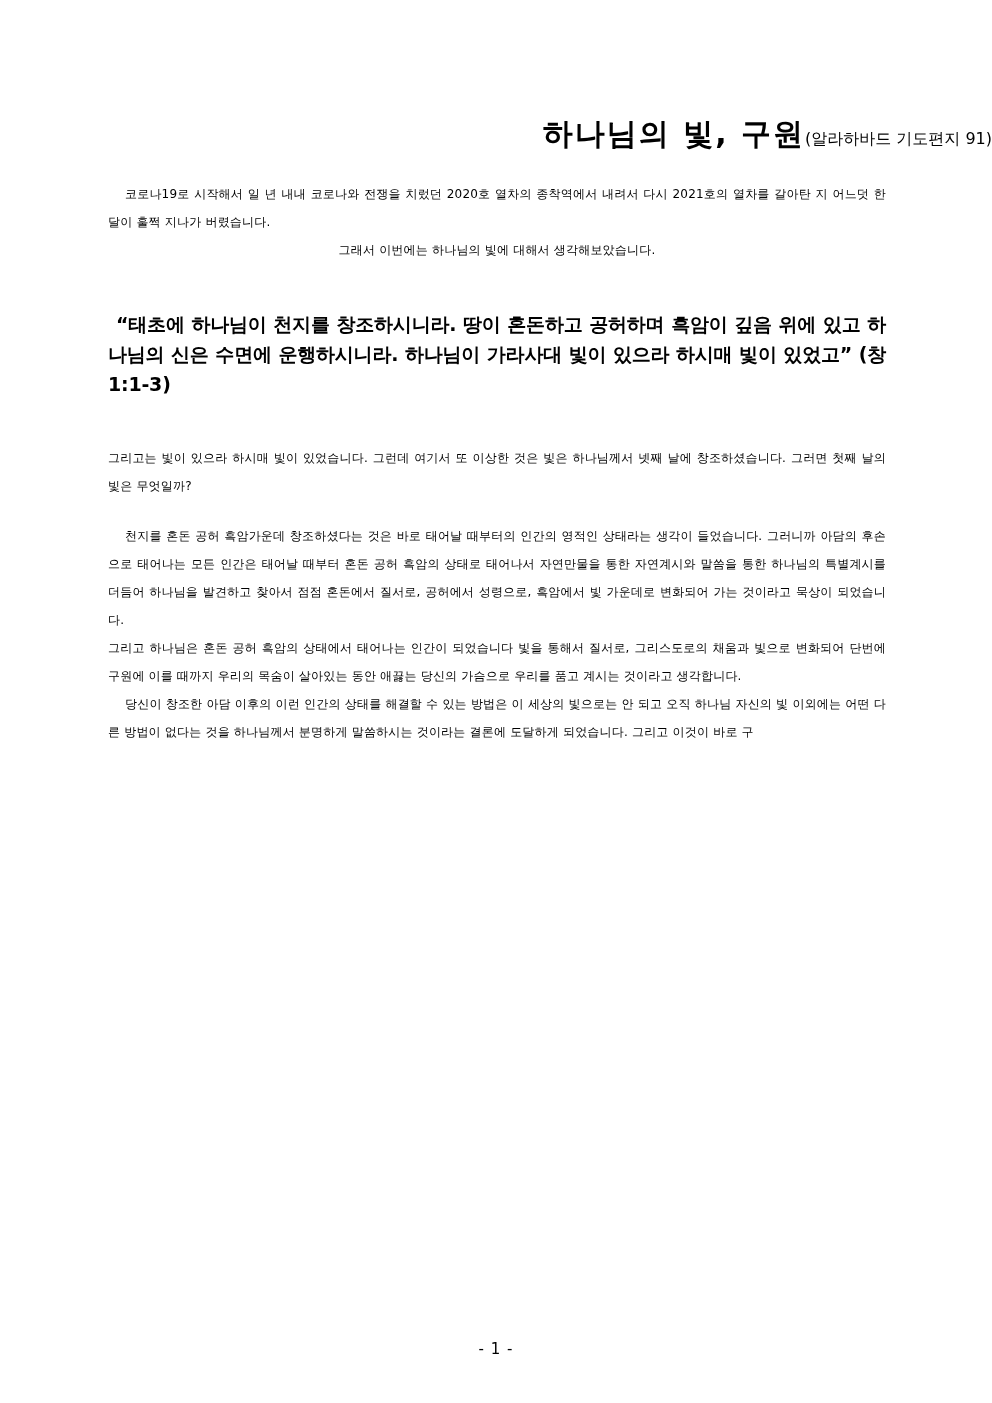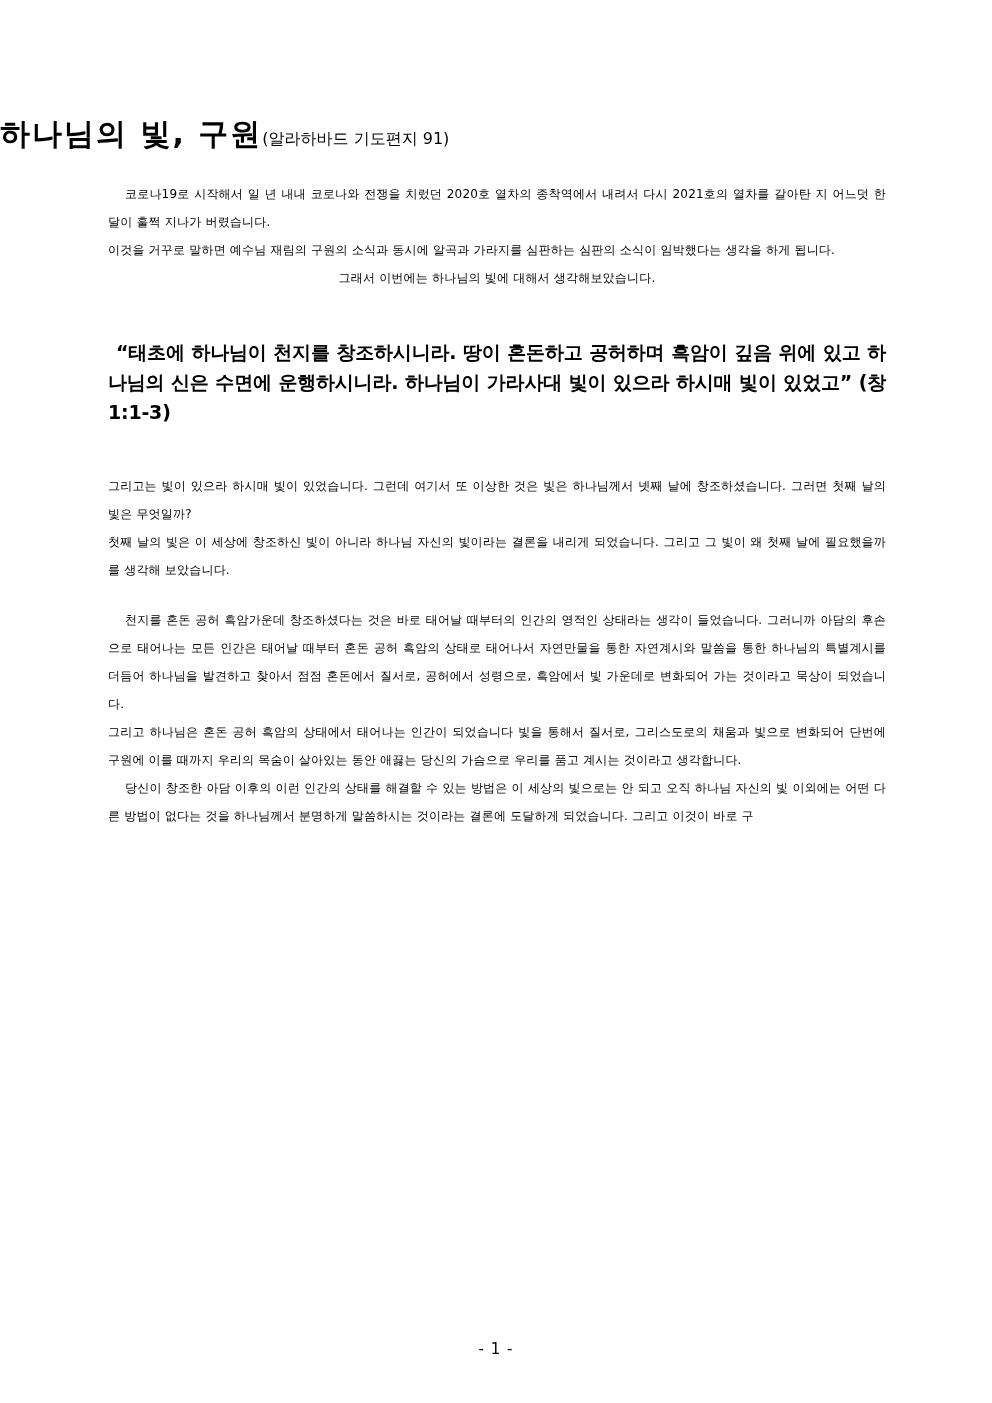--- a/index.html
+++ b/index.html
@@ -21,21 +21,21 @@
     overflow: hidden;
     box-sizing: border-box;
   }
 
   
   .doc-title {
     position: absolute;
     left: 0;
     top: 96px;
     width: 992px;
-    text-align: left;
+    text-align: right;
     white-space: nowrap;
     line-height: 1;
   }
   .doc-title .title-main {
     font-size: 30px;
     font-weight: 700;
     letter-spacing: 2px;
     vertical-align: baseline;
   }
   .doc-title .title-sub {
@@ -100,31 +100,29 @@
 
 <div class="page">
 
   <h1 class="doc-title">
     <span class="title-main">하나님의 빛, 구원</span><span class="title-sub">(알라하바드 기도편지 91)</span>
   </h1>
 
   <div class="body-col">
 
     <p class="para indent">코로나19로 시작해서 일 년 내내 코로나와 전쟁을 치렀던 2020호 열차의 종착역에서 내려서 다시 2021호의 열차를 갈아탄 지 어느덧 한 달이 훌쩍 지나가 버렸습니다.</p>
-    <p class="para">이것을 거꾸로 말하면 예수님 재림의 구원의 소식과 동시에 알곡과 가라지를 심판하는 심판의 소식이 임박했다는 생각을 하게 됩니다.</p>
     <p class="para nojustify">그래서 이번에는 하나님의 빛에 대해서 생각해보았습니다.</p>
 
     <div class="para-gap-lg"></div>
 
     <p class="quote">“태초에 하나님이 천지를 창조하시니라. 땅이 혼돈하고 공허하며 흑암이 깊음 위에 있고 하나님의 신은 수면에 운행하시니라. 하나님이 가라사대 빛이 있으라 하시매 빛이 있었고” (창1:1-3)</p>
 
     <div class="para-gap-lg"></div>
 
     <p class="para">그리고는 빛이 있으라 하시매 빛이 있었습니다. 그런데 여기서 또 이상한 것은 빛은 하나님께서 넷째 날에 창조하셨습니다. 그러면 첫째 날의 빛은 무엇일까?</p>
-    <p class="para">첫째 날의 빛은 이 세상에 창조하신 빛이 아니라 하나님 자신의 빛이라는 결론을 내리게 되었습니다. 그리고 그 빛이 왜 첫째 날에 필요했을까를 생각해 보았습니다.</p>
 
     <div class="para-gap"></div>
 
     <p class="para indent">천지를 혼돈 공허 흑암가운데 창조하셨다는 것은 바로 태어날 때부터의 인간의 영적인 상태라는 생각이 들었습니다. 그러니까 아담의 후손으로 태어나는 모든 인간은 태어날 때부터 혼돈 공허 흑암의 상태로 태어나서 자연만물을 통한 자연계시와 말씀을 통한 하나님의 특별계시를 더듬어 하나님을 발견하고 찾아서 점점 혼돈에서 질서로, 공허에서 성령으로, 흑암에서 빛 가운데로 변화되어 가는 것이라고 묵상이 되었습니다.</p>
     <p class="para">그리고 하나님은 혼돈 공허 흑암의 상태에서 태어나는 인간이 되었습니다 빛을 통해서 질서로, 그리스도로의 채움과 빛으로 변화되어 단번에 구원에 이를 때까지 우리의 목숨이 살아있는 동안 애끓는 당신의 가슴으로 우리를 품고 계시는 것이라고 생각합니다.</p>
     <p class="para indent">당신이 창조한 아담 이후의 이런 인간의 상태를 해결할 수 있는 방법은 이 세상의 빛으로는 안 되고 오직 하나님 자신의 빛 이외에는 어떤 다른 방법이 없다는 것을 하나님께서 분명하게 말씀하시는 것이라는 결론에 도달하게 되었습니다. 그리고 이것이 바로 구</p>
 
   </div>
 
   <div class="page-footer">- 1 -</div>

